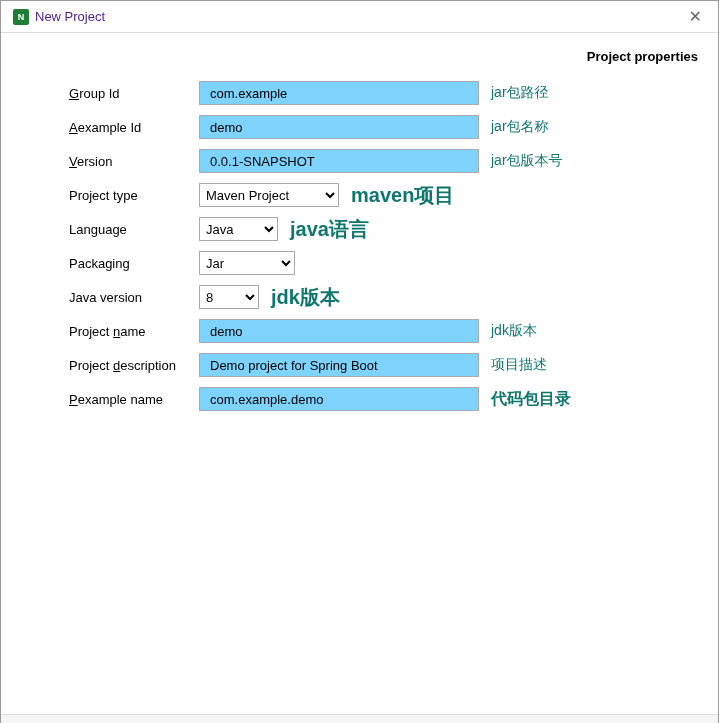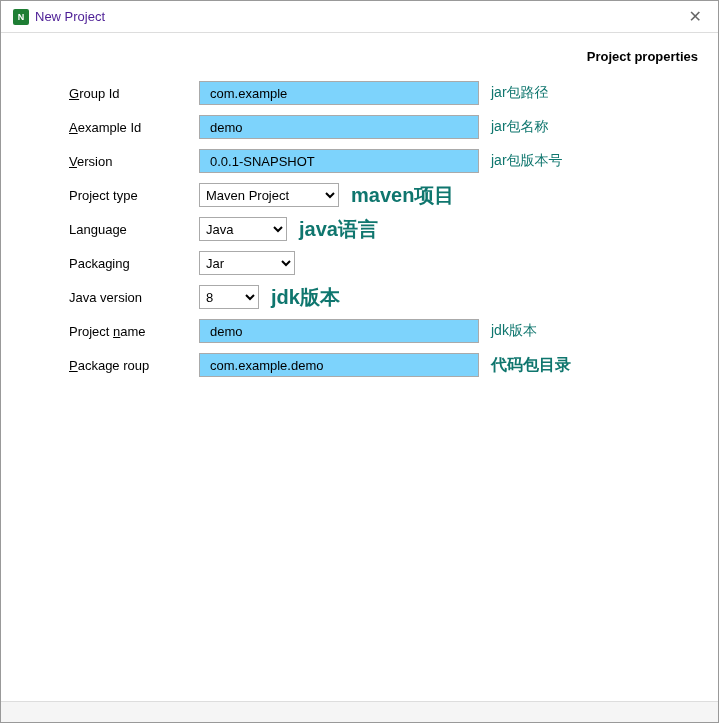--- a/index.html
+++ b/index.html
@@ -200,21 +200,21 @@
           </select>
         </div>
         <span class="annotation large">maven项目</span>
       </div>
 
       <div class="form-row">
         <label class="form-label">
           <span>Language</span>
         </label>
         <div class="select-wrapper">
-          <select class="form-select" style="width:88px;">
+          <select class="form-select" style="width:79px;">
             <option>Java</option>
             <option>Kotlin</option>
             <option>Groovy</option>
           </select>
         </div>
         <span class="annotation large">java语言</span>
       </div>
 
       <div class="form-row">
         <label class="form-label">
@@ -243,24 +243,31 @@
       </div>
 
       <div class="form-row">
         <label class="form-label">
           <span>Project </span><span class="underline-char">n</span><span>ame</span>
         </label>
         <input class="form-input" type="text" value="demo" style="">
         <span class="annotation">jdk版本</span>
       </div>
 
-
-      <div class="form-row">
-        <label class="form-label">
-          <span class="underline-char">P</span><span>ackage roup</span>
+      <div class="form-row">
+        <label class="form-label">
+          <span>Project </span><span class="underline-char">d</span><span>escription</span>
+        </label>
+        <input class="form-input" type="text" value="Demo project for Spring Boot" style="">
+        <span class="annotation">项目描述</span>
+      </div>
+
+      <div class="form-row">
+        <label class="form-label">
+          <span class="underline-char">P</span><span>example name</span>
         </label>
         <input class="form-input" type="text" value="com.example.demo" style="">
         <span class="annotation" style="font-size:16px;font-weight:bold;">代码包目录</span>
       </div>
 
     </div>
 
     <div class="empty-area"></div>
   </div>
 

